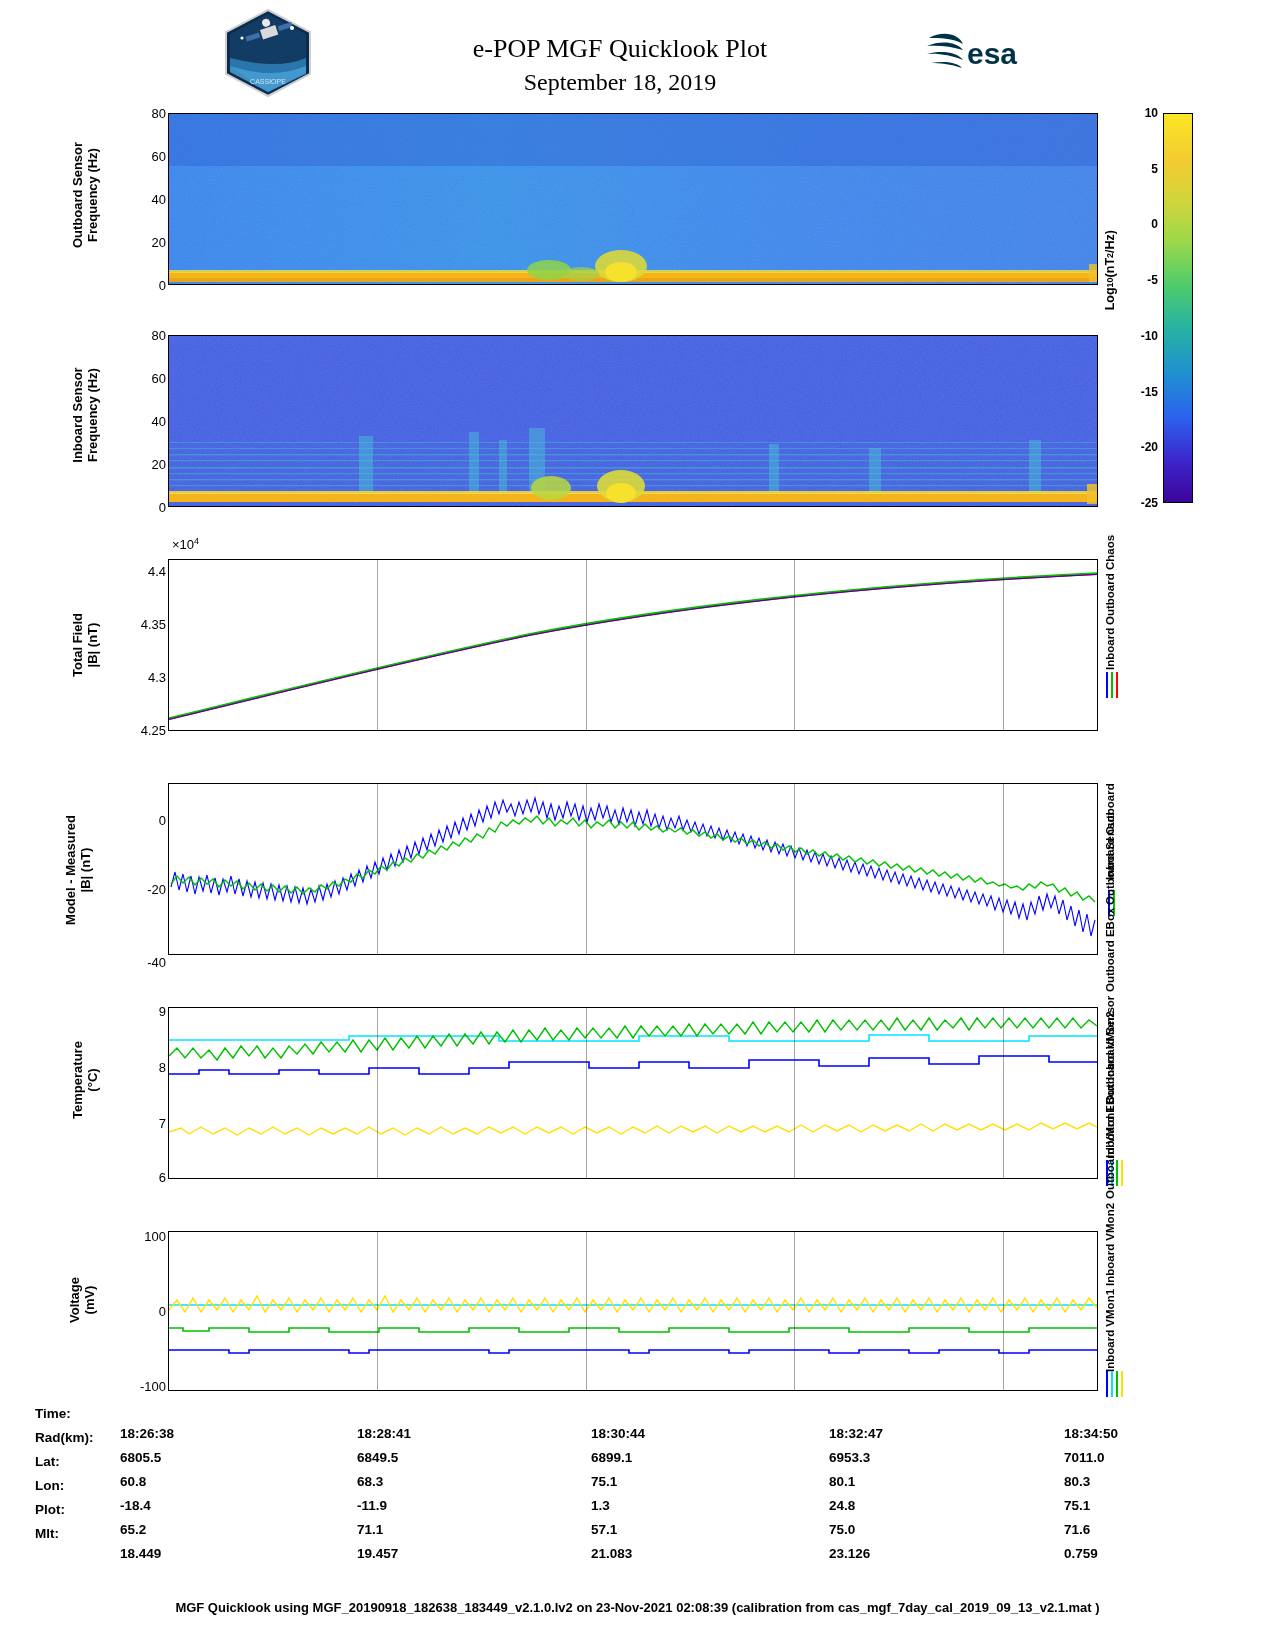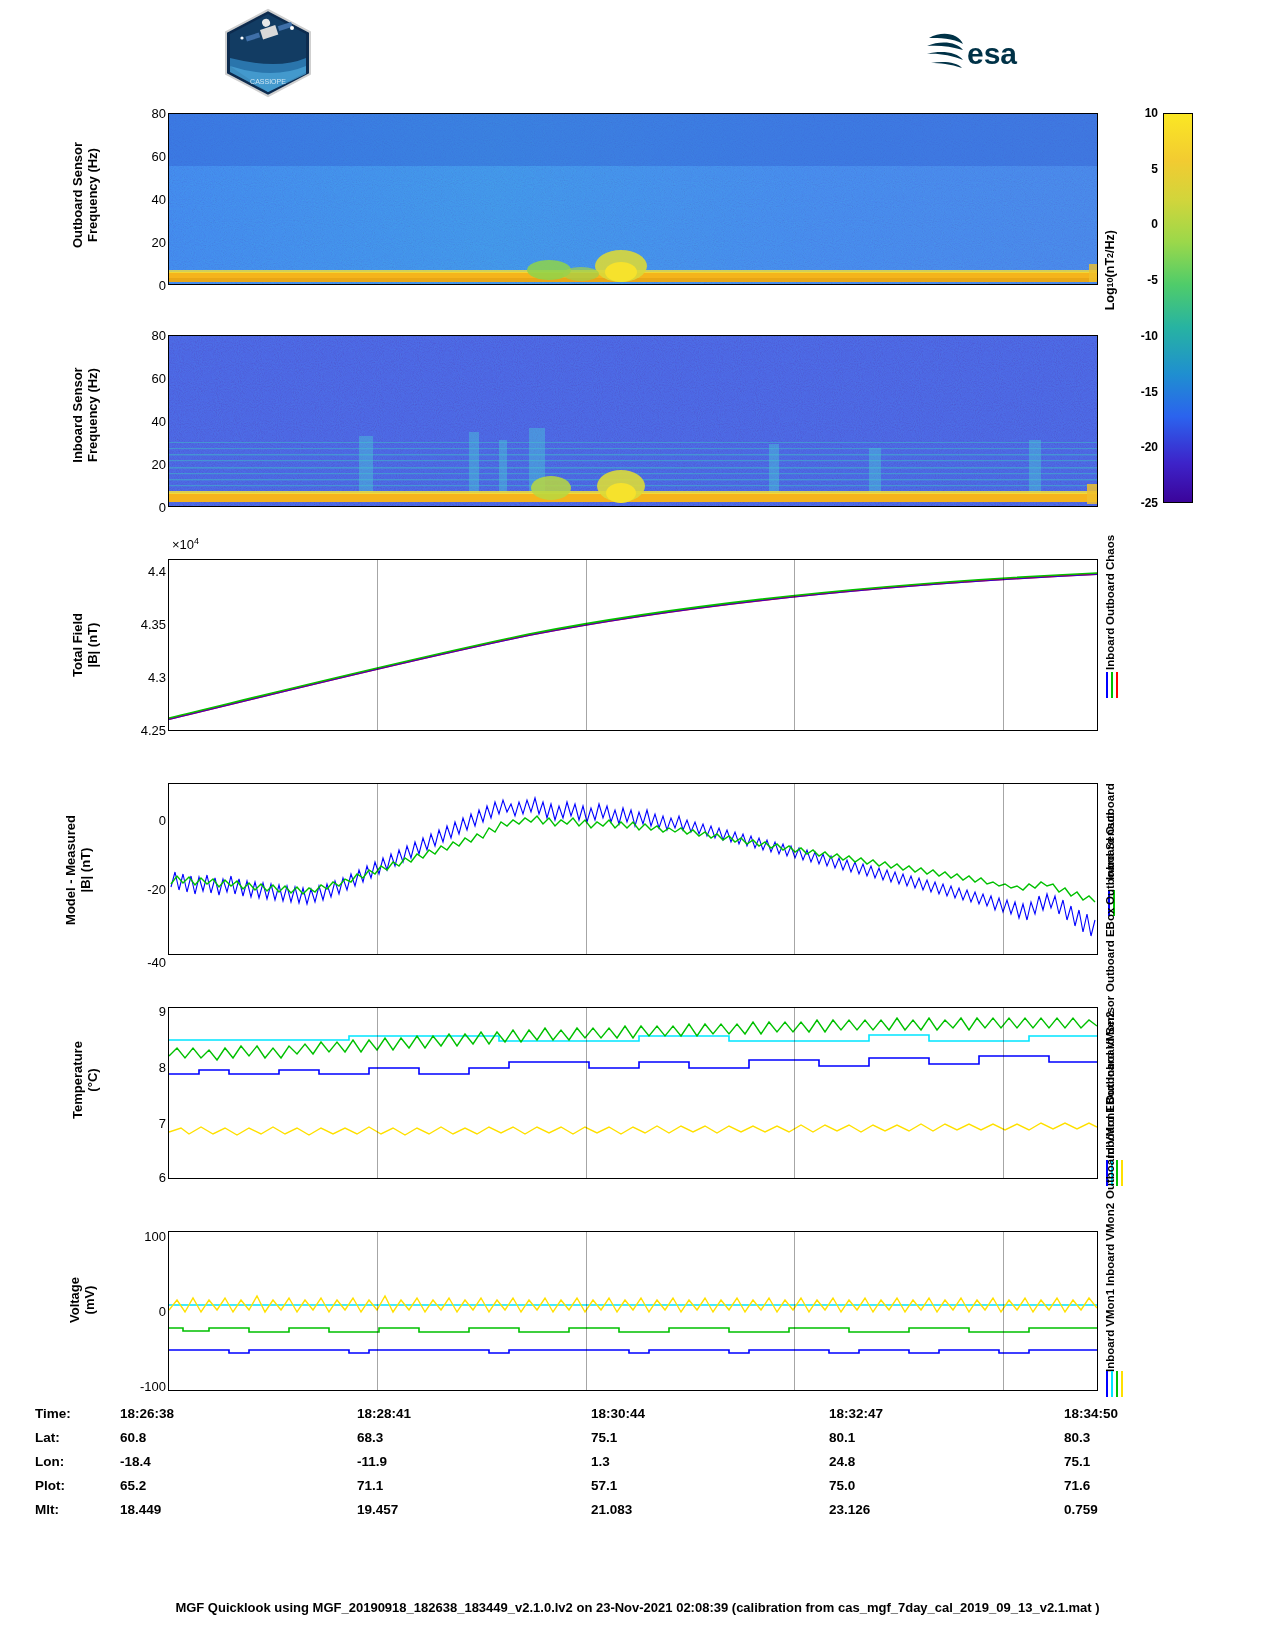--- a/index.html
+++ b/index.html
@@ -143,20 +143,21 @@
     height: 24px;
   }
   .ft-label {
     position: absolute;
     left: 35px;
     width: 80px;
   }
   .ft-val {
     position: absolute;
     text-align: right;
+    margin-top: 20px;
   }
   .footnote {
     position: absolute;
     left: 0; right: 0;
     top: 1600px;
     text-align: center;
     font-size: 13px;
     font-weight: bold;
   }
   .exp-label {
@@ -182,20 +183,24 @@
           <rect x="-16" y="2" width="14" height="5" fill="#3f6fa8"></rect>
           <rect x="18" y="2" width="14" height="5" fill="#3f6fa8"></rect>
           <circle cx="8" cy="-5" r="4" fill="#e8e8e8"></circle>
         </g>
         <circle cx="74" cy="20" r="2" fill="#ffffff"></circle>
         <circle cx="24" cy="30" r="1.6" fill="#ffffff"></circle>
         <text x="50" y="76" font-size="7" fill="#cfe6f5" text-anchor="middle" font-family="Liberation Sans, sans-serif">CASSIOPE</text>
       </svg>
     </div>
 
+    <div class="title-block">
+      <div class="title-main">e-POP MGF Quicklook Plot</div>
+      <div class="title-sub">September 18, 2019</div>
+    </div>
 
     <div class="logo-esa">
       <svg width="120" height="44" viewBox="0 0 120 44">
         <g fill="#003247">
           <path d="M4 8 C18 0 34 4 38 14 C28 8 14 8 4 8 Z"></path>
           <path d="M2 16 C16 10 32 12 38 20 C26 16 12 15 2 16 Z"></path>
           <path d="M2 24 C16 20 32 22 38 30 C26 25 12 23 2 24 Z"></path>
           <path d="M6 33 C18 31 32 32 37 38 C26 34 14 33 6 33 Z"></path>
         </g>
         <text x="42" y="34" font-size="30" font-weight="bold" fill="#003247" font-family="Liberation Sans, sans-serif">esa</text>
@@ -437,20 +442,28 @@
   <div class="footer-table">
     <div class="ft-row">
       <span class="ft-label">Time:</span>
       <span class="ft-val" style="left:120px;">18:26:38</span>
       <span class="ft-val" style="left:357px;">18:28:41</span>
       <span class="ft-val" style="left:591px;">18:30:44</span>
       <span class="ft-val" style="left:829px;">18:32:47</span>
       <span class="ft-val" style="left:1064px;">18:34:50</span>
     </div>
     <div class="ft-row">
+      <span class="ft-label">Rad(km):</span>
+      <span class="ft-val" style="left:120px;">6805.5</span>
+      <span class="ft-val" style="left:357px;">6849.5</span>
+      <span class="ft-val" style="left:591px;">6899.1</span>
+      <span class="ft-val" style="left:829px;">6953.3</span>
+      <span class="ft-val" style="left:1064px;">7011.0</span>
+    </div>
+    <div class="ft-row">
       <span class="ft-label">Lat:</span>
       <span class="ft-val" style="left:120px;">60.8</span>
       <span class="ft-val" style="left:357px;">68.3</span>
       <span class="ft-val" style="left:591px;">75.1</span>
       <span class="ft-val" style="left:829px;">80.1</span>
       <span class="ft-val" style="left:1064px;">80.3</span>
     </div>
     <div class="ft-row">
       <span class="ft-label">Lon:</span>
       <span class="ft-val" style="left:120px;">-18.4</span>

